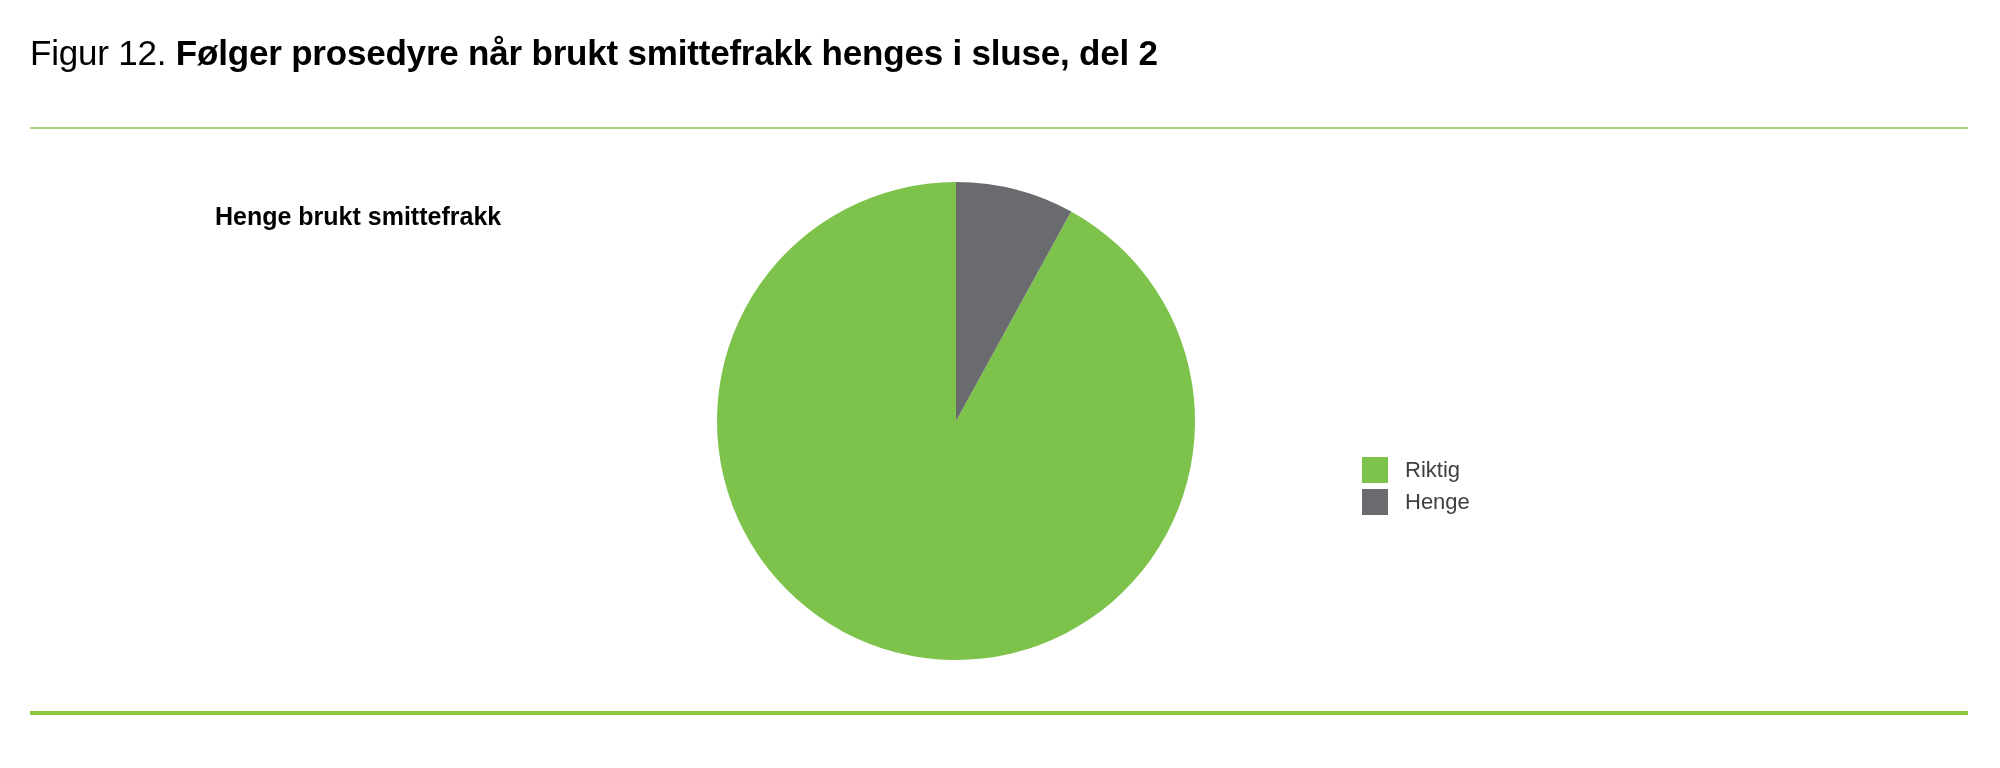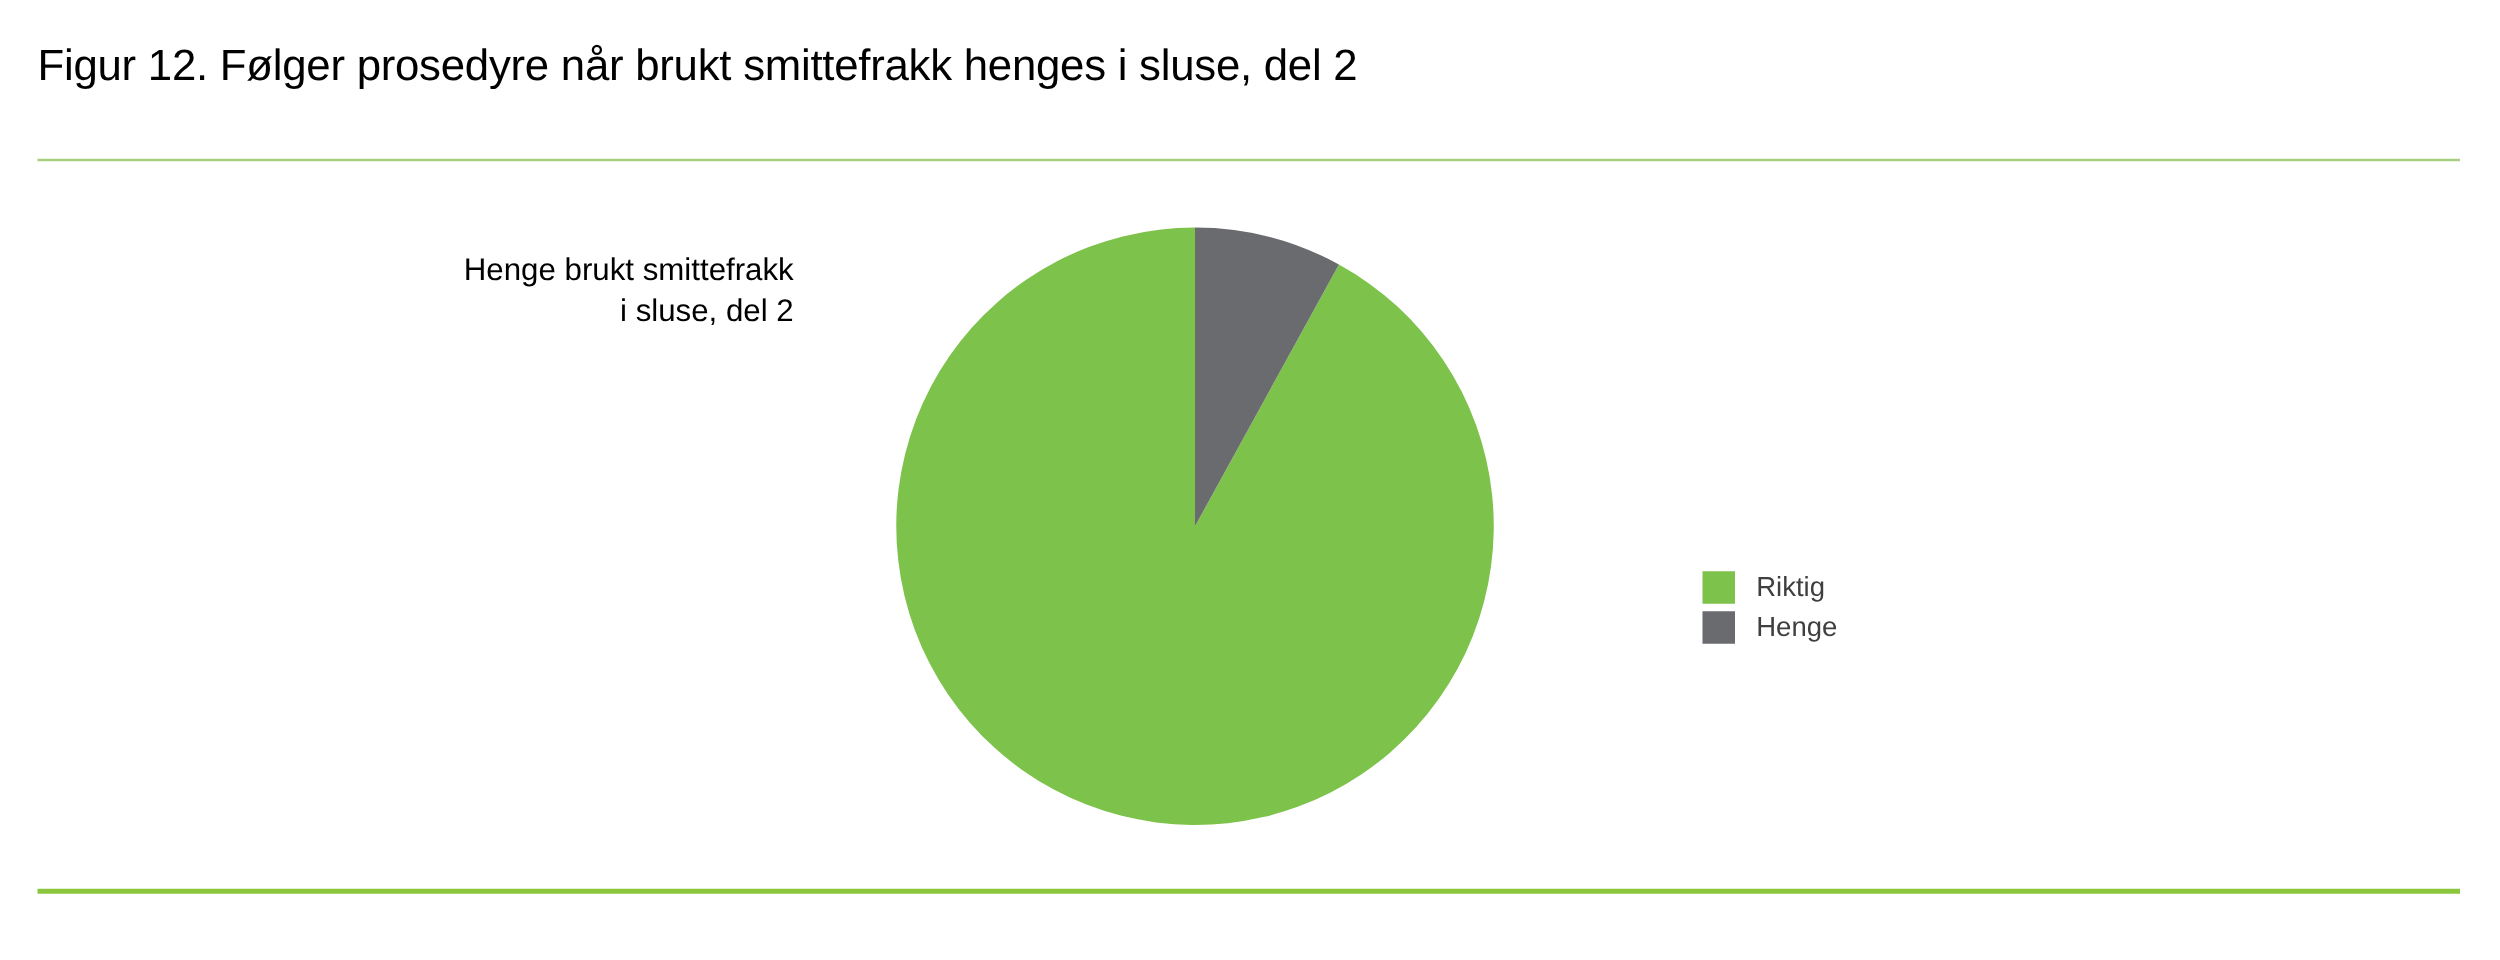--- a/index.html
+++ b/index.html
@@ -25,21 +25,21 @@
     font-size: 35px;
     line-height: 46px;
     color: #000000;
     white-space: nowrap;
     letter-spacing: -0.2px;
   }
   #figure-title .fig-number {
     font-weight: 400;
   }
   #figure-title .fig-caption {
-    font-weight: 400;
+    font-weight: 700;
   }
 
   
   #rule-top {
     position: absolute;
     left: 30px;
     top: 127px;
     width: 1938px;
     height: 2px;
     background: #a8cf7f;
@@ -61,23 +61,23 @@
     width: 2000px;
     height: 578px;
   }
 
   
   #category-label {
     position: absolute;
     left: 215px;
     top: 70px;
     width: 420px;
-    text-align: right;
+    text-align: left;
     font-size: 25px;
-    font-weight: 400;
+    font-weight: 700;
     line-height: 33px;
     color: #000000;
   }
 
   
   #pie-svg {
     position: absolute;
     left: 715px;
     top: 50px;
     width: 482px;
@@ -120,21 +120,20 @@
   <span class="fig-caption">Følger prosedyre når brukt smittefrakk henges i sluse, del 2</span>
 </div>
 
 <div id="rule-top" style="background: rgb(168, 207, 127);"></div>
 <div id="rule-bottom" style="background: rgb(140, 198, 62);"></div>
 
 <div id="chart-area">
 
   <div id="category-label">
     <div>Henge brukt smittefrakk</div>
-    <div>i sluse, del 2</div>
   </div>
 
   <svg id="pie-svg" viewBox="0 0 482 482">
     <g id="pie-slices">
         <path d="M 241 241 L 241.00 2.00 A 239 239 0 1 0 356.14 31.56 Z" fill="#7dc24a"></path>
         <path d="M 241 241 L 356.14 31.56 A 239 239 0 0 0 241.00 2.00 Z" fill="#6a6b6f"></path>
       </g>
   </svg>
 
   <div id="legend">

